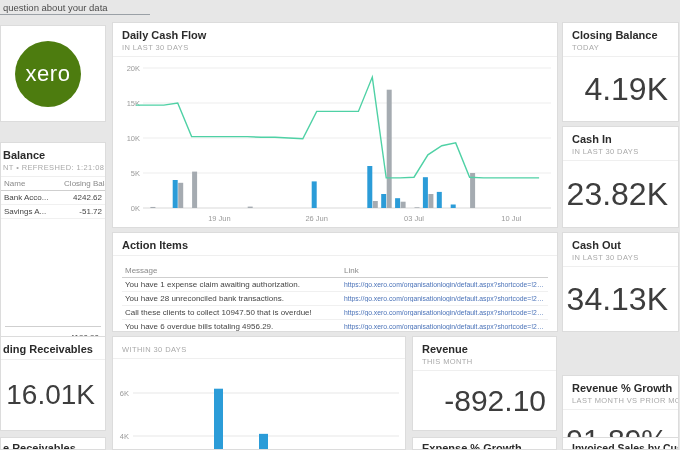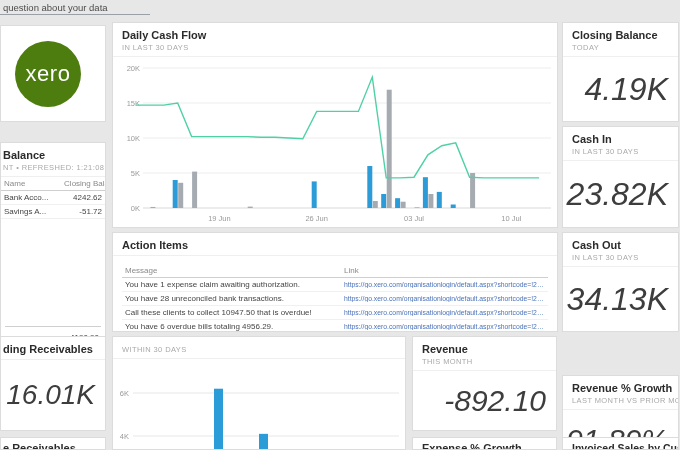--- a/index.html
+++ b/index.html
@@ -10,21 +10,21 @@
   .qa-underline{position:absolute;left:0;top:14px;width:150px;border-bottom:1px solid #9aa0a6;}
   .card{position:absolute;background:#fff;border:1px solid #dcdcdc;box-sizing:border-box;
         overflow:hidden;display:flex;flex-direction:column;}
   .chead{padding:6px 9px 4px 9px;border-bottom:1px solid #efefef;flex:0 0 auto;}
   .chead.cut{padding-left:2px;}
   .ctitle{font-size:11px;font-weight:bold;color:#2b2b2b;white-space:nowrap;}
   .csub{font-size:7.5px;color:#a9a9a9;text-transform:uppercase;letter-spacing:.4px;
         margin-top:2px;white-space:nowrap;}
   .cbody{flex:1;position:relative;}
   .bignum{position:absolute;inset:0;display:flex;align-items:center;justify-content:flex-end;
-          padding-right:10px;font-weight:300;color:#3d3d3d;font-style:italic;}
+          padding-right:10px;font-weight:300;color:#3d3d3d;}
   .xlogo{position:absolute;left:14px;top:15px;width:66px;height:66px;border-radius:50%;
          display:flex;align-items:center;justify-content:center;color:#fff;font-size:22px;
          letter-spacing:.5px;background:var(--xero-blue,#13b5ea);}
   table{border-collapse:collapse;}
   .dtable{width:100%;font-size:8px;color:#454545;table-layout:fixed;}
   .dtable th{font-weight:normal;color:#8a8a8a;border-bottom:1px solid #cfcfcf;
              padding:2px 3px;text-align:left;white-space:nowrap;overflow:hidden;}
   .dtable td{padding:2px 3px;border-bottom:1px solid #f0f0f0;white-space:nowrap;
              overflow:hidden;text-overflow:ellipsis;}
   .num{text-align:right;}

